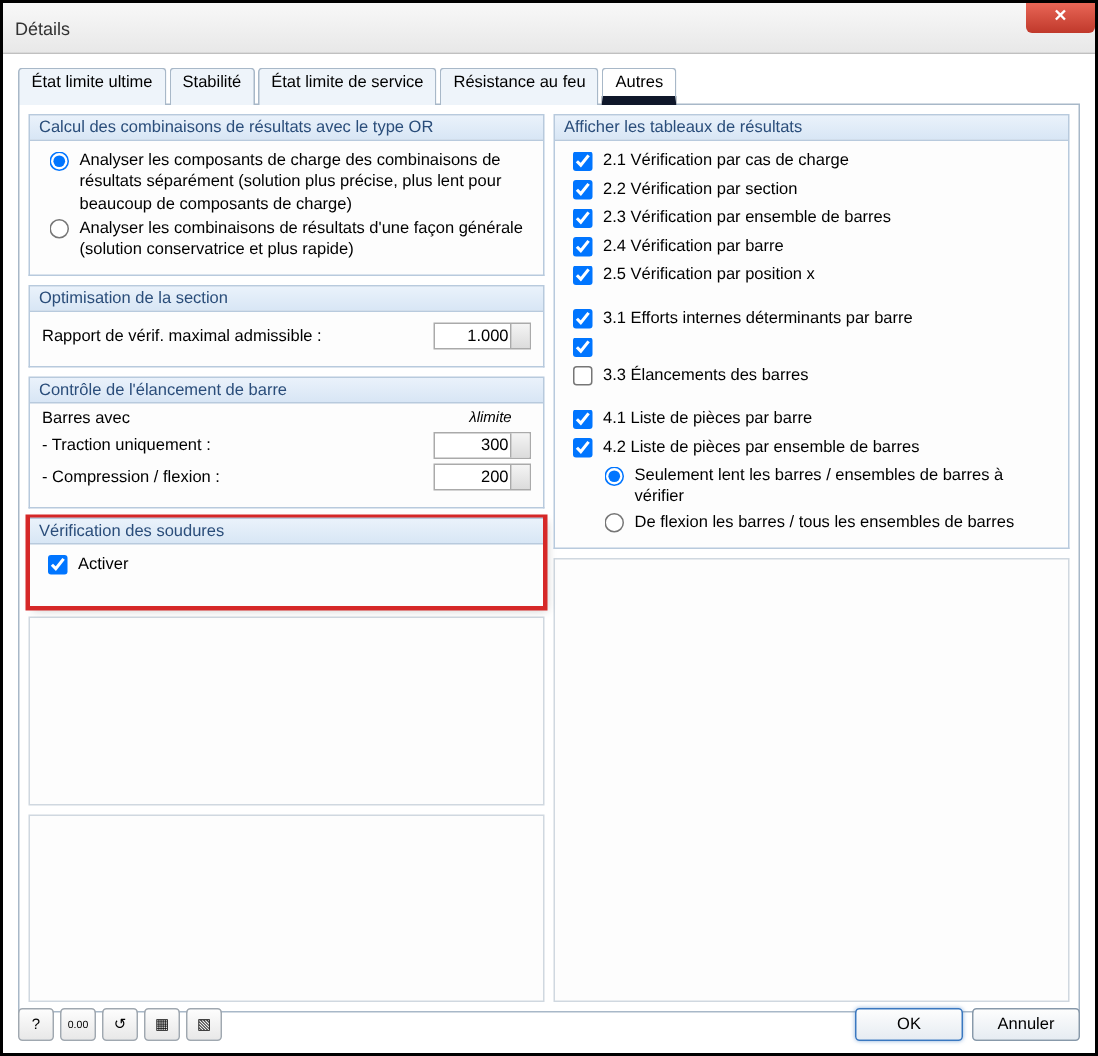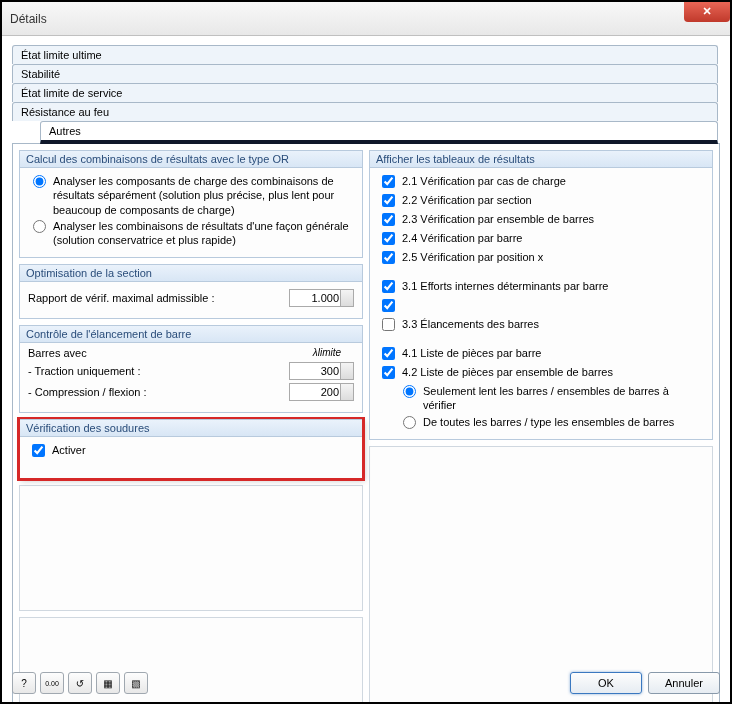--- a/index.html
+++ b/index.html
@@ -38,39 +38,37 @@
     font-size: 11px;
     font-weight: bold;
     cursor: pointer;
   }
   .dialog-body {
     padding: 8px 10px 10px 10px;
   }
   .tabrow {
     display: flex;
     margin-bottom: 0;
-    flex-direction: column;
   }
   .tab {
     border: 1px solid #a8b8c8;
     border-bottom: none;
     padding: 3px 8px;
     margin-right: 2px;
     background: #eef4fa;
     border-top-left-radius: 3px;
     border-top-right-radius: 3px;
     cursor: pointer;
     position: relative;
     top: 1px;
   }
   .tab.active {
     background: #fff;
-    border-bottom: 4px solid #0f172a;
+    border-bottom: 6px solid #0f172a;
     z-index: 2;
-    margin-left: 28px;
   }
   .tab-content {
     border: 1px solid #a8b8c8;
     background: #fff;
     padding: 6px;
     display: flex;
     gap: 6px;
     height: 606px;
   }
   .col {
@@ -293,21 +291,21 @@
             <input type="checkbox" checked="" style="">
             <span>4.2 Liste de pièces par ensemble de barres</span>
           </div>
 
         <div class="radio sub-radio">
             <input type="radio" name="r42" checked="" style="">
             <span>Seulement lent les barres / ensembles de barres à vérifier</span>
           </div>
         <div class="radio sub-radio">
             <input type="radio" name="r42" style="">
-            <span>De toutes les barres / type les ensembles de barres</span>
+            <span>De flexion les barres / tous les ensembles de barres</span>
           </div>
       </div>
 
       <div class="empty-panel"></div>
 
     </div>
 
   </div>
 
 </div>

